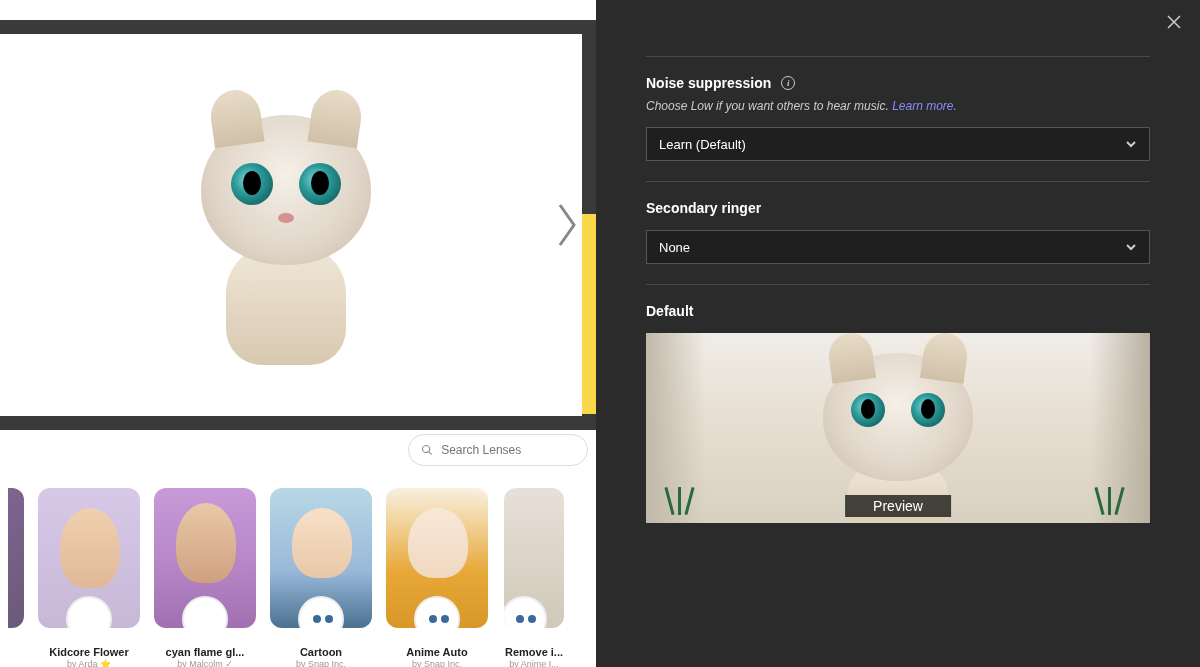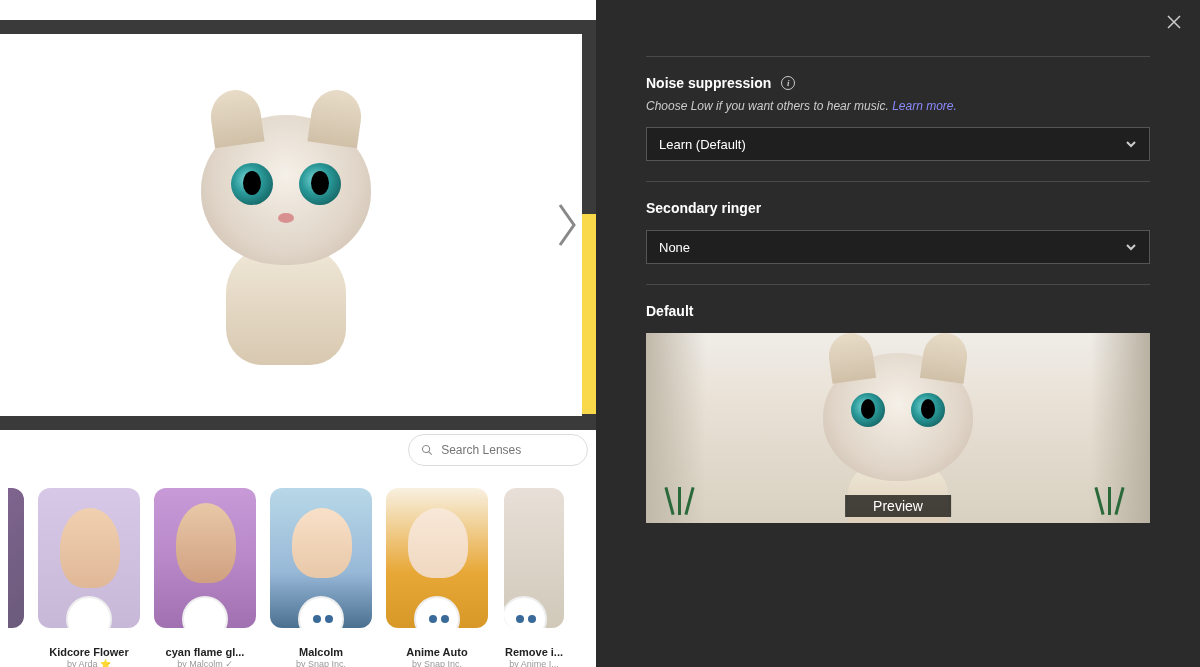--- a/index.html
+++ b/index.html
@@ -505,21 +505,21 @@
         <div class="lens-author">by Malcolm ✓</div>
       </div>
 
       <div class="lens-card">
         <div class="lens-thumb thumb-3">
             <div class="face-sketch"></div>
             <div class="lens-icon-circ">
               <div class="cartoon-face"></div>
             </div>
           </div>
-        <div class="lens-name">Malcolm</div>
+        <div class="lens-name">Cartoon</div>
         <div class="lens-author">by Snap Inc.</div>
       </div>
 
       <div class="lens-card">
         <div class="lens-thumb thumb-4">
             <div class="face-sketch"></div>
             <div class="lens-icon-circ">
               <div class="cartoon-face"></div>
             </div>
           </div>

